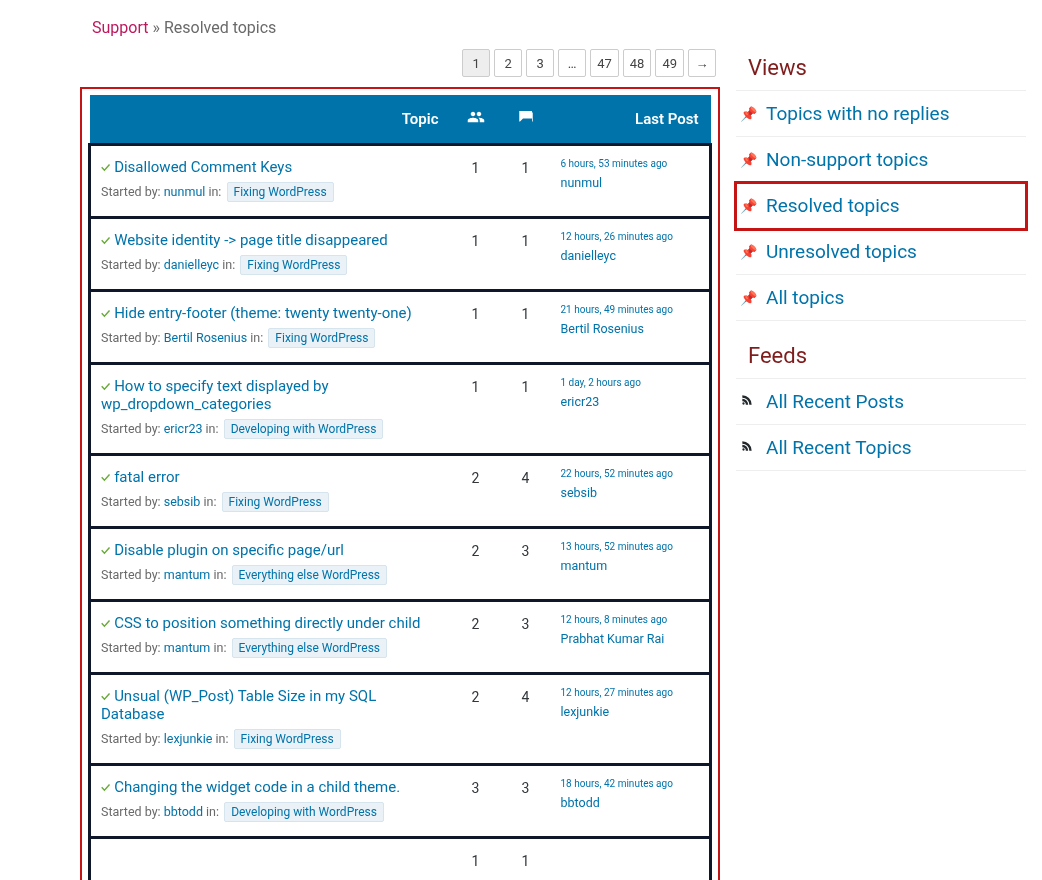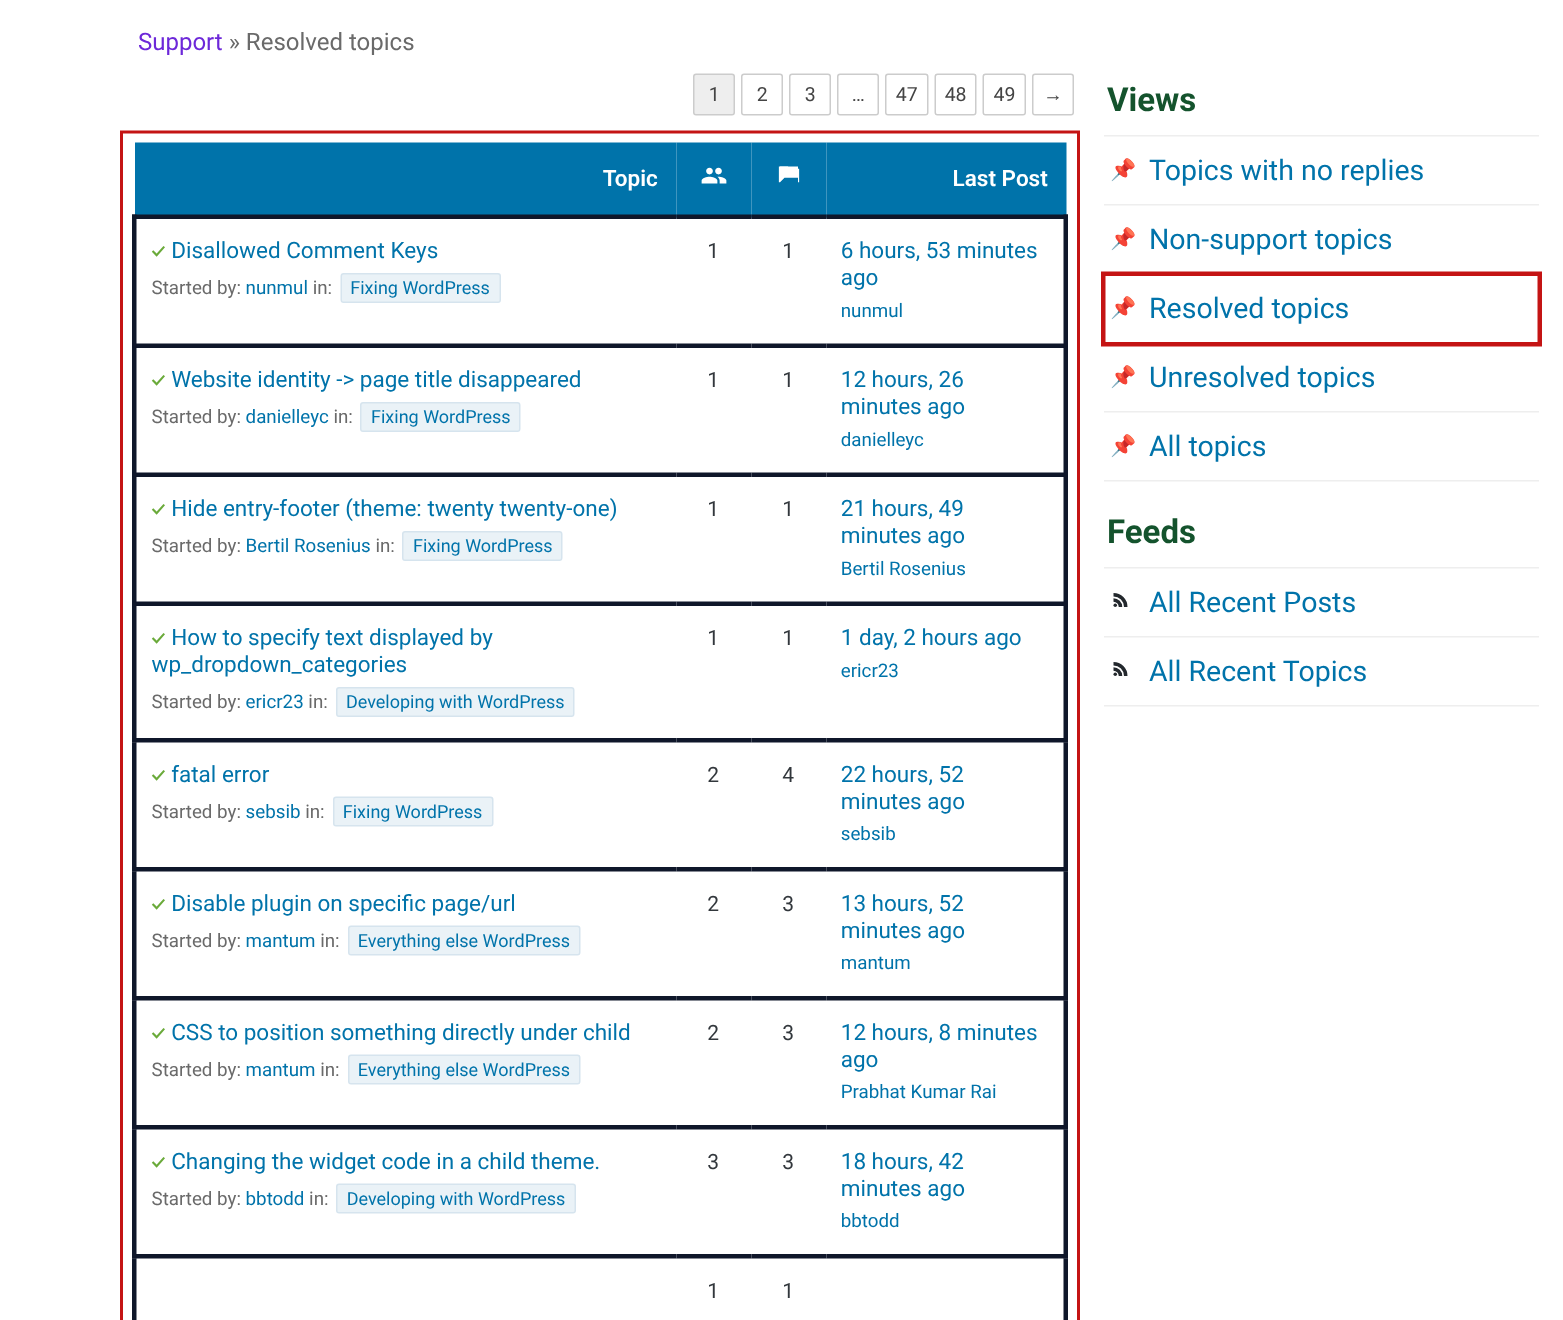--- a/index.html
+++ b/index.html
@@ -12,21 +12,21 @@
   }
   .container {
     width: 1042px;
     padding: 10px 0;
   }
   .breadcrumb {
     font-size: 16px;
     padding: 8px 0 12px 92px;
     color: #6a6a6a;
   }
-  .breadcrumb a { color: #6d28d9; text-decoration: none; }
+  .breadcrumb a { color: #be185d; text-decoration: none; }
   .main-wrap {
     display: flex;
     align-items: flex-start;
     padding-left: 80px;
   }
   .left-col {
     width: 640px;
     position: relative;
   }
   .right-col {
@@ -113,28 +113,28 @@
     display: inline-block;
     background: #eaf2f7;
     border: 1px solid #d6e4ee;
     color: #0073aa;
     font-size: 12px;
     padding: 2px 6px;
     border-radius: 2px;
     margin-left: 2px;
     text-decoration: none;
   }
-  .lastpost a.time { color: #0073aa; text-decoration: none; font-size: 15px; display: block; }
+  .lastpost a.time { color: #0073aa; text-decoration: none; font-size: 10px; display: block; }
   .lastpost .poster { color: #0073aa; font-size: 12.5px; margin-top: 6px; display: inline-block; text-decoration: none; }
 
   .sidebar-h {
     font-size: 22px;
-    font-weight: 700;
-    color: #14532d;
-    margin: 6px 0 10px 2px;
+    font-weight: 400;
+    color: #7f1d1d;
+    margin: 6px 0 10px 12px;
   }
   .sidebar-list {
     list-style: none;
     padding: 0;
     margin: 0 0 22px 0;
     border-top: 1px solid #eee;
   }
   .sidebar-list li {
     border-bottom: 1px solid #eee;
     padding: 11px 4px;
@@ -245,20 +245,26 @@
                 <td class="ccol">3</td>
                 <td class="lastpost"><a href="#" class="time">13 hours, 52 minutes ago</a><a href="#" class="poster">mantum</a></td>
               </tr>
               <tr>
                 <td><span class="check">✓</span><a href="#" class="topic-title">CSS to position something directly under child</a><div class="meta"><span>Started by: </span><a href="#" class="user">mantum</a> <span>in: </span><a href="#" class="tag">Everything else WordPress</a></div></td>
                 <td class="ccol">2</td>
                 <td class="ccol">3</td>
                 <td class="lastpost"><a href="#" class="time">12 hours, 8 minutes ago</a><a href="#" class="poster">Prabhat Kumar Rai</a></td>
               </tr>
               <tr>
+                <td><span class="check">✓</span><a href="#" class="topic-title">Unsual (WP_Post) Table Size in my SQL Database</a><div class="meta"><span>Started by: </span><a href="#" class="user">lexjunkie</a> <span>in: </span><a href="#" class="tag">Fixing WordPress</a></div></td>
+                <td class="ccol">2</td>
+                <td class="ccol">4</td>
+                <td class="lastpost"><a href="#" class="time">12 hours, 27 minutes ago</a><a href="#" class="poster">lexjunkie</a></td>
+              </tr>
+              <tr>
                 <td><span class="check">✓</span><a href="#" class="topic-title">Changing the widget code in a child theme.</a><div class="meta"><span>Started by: </span><a href="#" class="user">bbtodd</a> <span>in: </span><a href="#" class="tag">Developing with WordPress</a></div></td>
                 <td class="ccol">3</td>
                 <td class="ccol">3</td>
                 <td class="lastpost"><a href="#" class="time">18 hours, 42 minutes ago</a><a href="#" class="poster">bbtodd</a></td>
               </tr>
               <tr>
                 <td></td>
                 <td class="ccol">1</td>
                 <td class="ccol">1</td>
                 <td class="lastpost"></td>

